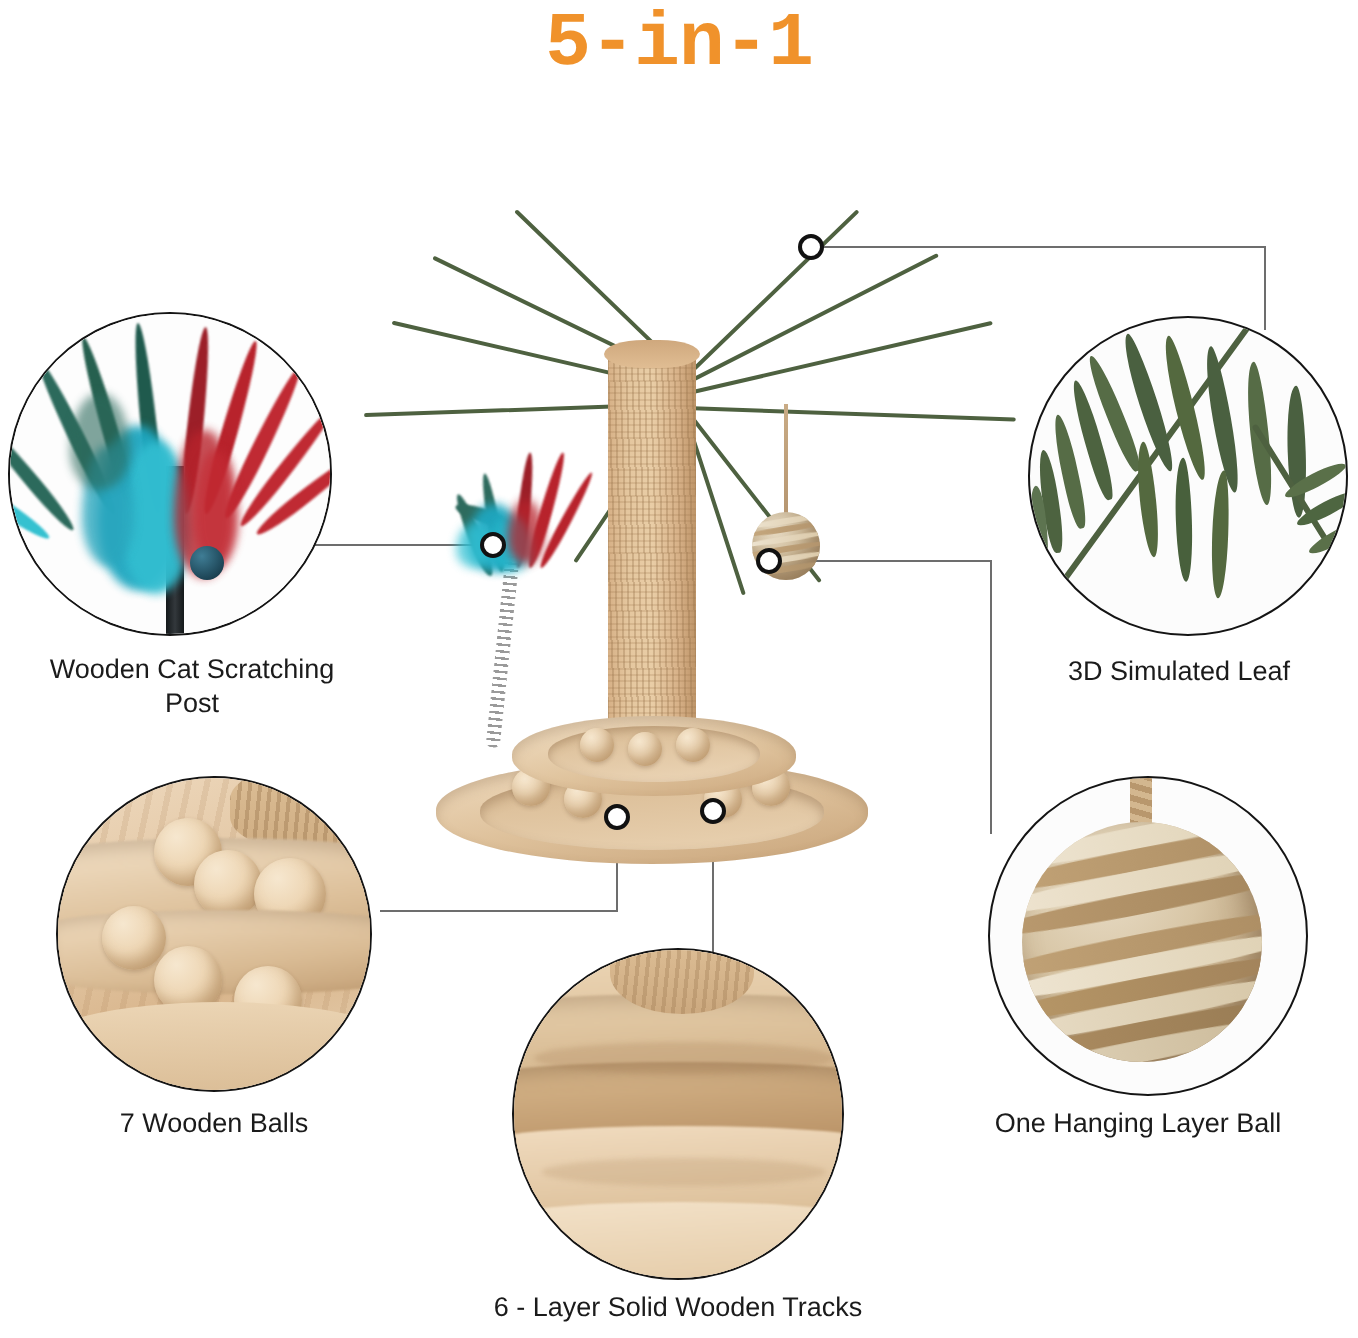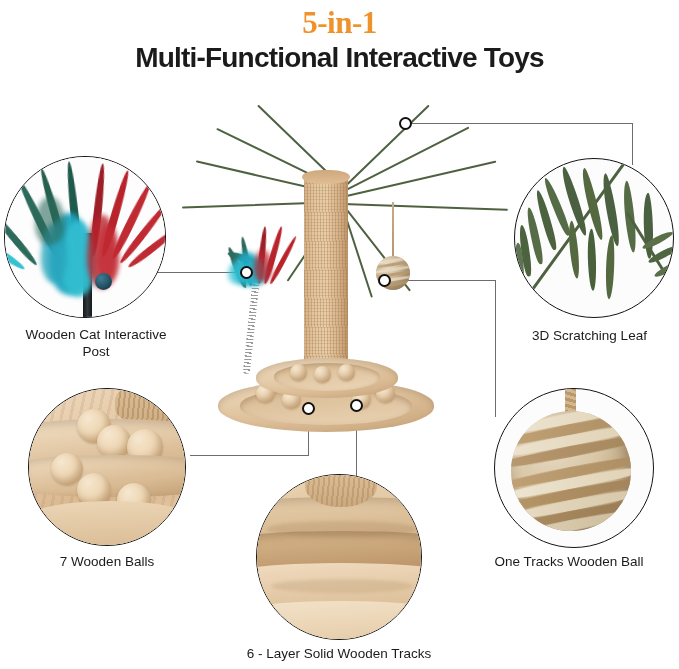--- a/index.html
+++ b/index.html
@@ -7,22 +7,22 @@
     width: 679px; height: 669px;
     background: #ffffff;
     font-family: "Liberation Sans", sans-serif;
     overflow: hidden;
   }
   #stage { position: relative; width: 679px; height: 669px; background:#fff; }
 
   
   .title-block { position:absolute; top:6px; left:0; width:679px; text-align:center; }
   .title-main {
-    font-size:31px; font-weight:bold; color:#F0922B; letter-spacing:-0.5px;
-    line-height:34px; font-family:Liberation Serif, serif;
+    font-size:38px; font-weight:bold; color:#F0922B; letter-spacing:-0.5px;
+    line-height:34px; font-family:Liberation Mono, monospace;
   }
   .title-sub {
     font-size:28px; font-weight:bold; color:#1b1b1b; letter-spacing:-0.8px;
     line-height:36px; font-family:"Liberation Sans", sans-serif;
   }
 
   
   .callout { position:absolute; }
   .circle {
     position:absolute; border-radius:50%; overflow:hidden;
@@ -114,21 +114,20 @@
   }
   .leafcluster { position:absolute; }
 </style>
 </head>
 <body>
 
 <div id="stage">
 
   <div class="title-block">
     <div class="title-main">5-in-1</div>
-    <div class="title-sub">Multi-Functional Interactive Toys</div>
   </div>
 
   <div class="line h" style="left:56px; top:272px; width:190px;"></div>
 
   <div class="line h" style="left:405px; top:123px; width:228px;"></div>
   <div class="line v" style="left:632px; top:123px; width:1px; height:42px;"></div>
 
   <div class="line h" style="left:384px; top:280px; width:112px;"></div>
   <div class="line v" style="left:495px; top:280px; height:137px;"></div>
 
@@ -254,21 +253,21 @@
       <div class="fluff" style="left:44px; top:56px; width:40px; height:82px; background:#1fa7c0; opacity:.95;"></div>
       <div class="fluff" style="left:56px; top:64px; width:34px; height:76px; background:#32bdd0; opacity:.95;"></div>
       <div class="fluff" style="left:36px; top:66px; width:26px; height:60px; background:#2aa6bd; opacity:.8;"></div>
       <div class="fluff" style="left:82px; top:58px; width:30px; height:74px; background:#b8232c; opacity:.8;"></div>
       <div class="fluff" style="left:92px; top:68px; width:22px; height:58px; background:#c42b34; opacity:.7;"></div>
       <div class="fluff" style="left:30px; top:40px; width:30px; height:48px; background:#2c6a5c; opacity:.6;"></div>
 
       <div style="position:absolute; left:90px; top:116px; width:17px; height:17px; border-radius:50%;
                   background:radial-gradient(circle at 35% 30%, #3f7d95, #1d4556 70%, #122b38);"></div>
     </div>
-    <div class="caption" style="left:0; top:326px; width:192px;">Wooden Cat Interactive
+    <div class="caption" style="left:0; top:326px; width:192px;">Wooden Cat Scratching
 Post</div>
   </div>
   <div class="dot" style="left:240px; top:266px;"></div>
 
   <div class="callout">
     <div class="circle" style="left:514px; top:158px; width:160px; height:160px; background:#fcfcfc;">
 
       <div style="position:absolute; left:8px; top:142px; width:176px; height:3px;
                   background:#4e6140; transform:rotate(-54deg); transform-origin:0 50%; border-radius:2px;"></div>
 
@@ -294,21 +293,21 @@
       <div style="position:absolute; left:112px; top:52px; width:90px; height:3px;
                   background:#4e6140; transform:rotate(58deg); transform-origin:0 50%; border-radius:2px;"></div>
       <div style="position:absolute; inset:0;">
         <div class="pinna" style="left:126px; top:52px; width:7px; height:34px; background:#5a7049; transform:rotate(62deg);"></div>
         <div class="pinna" style="left:132px; top:66px; width:7px; height:34px; background:#4e6641; transform:rotate(62deg);"></div>
         <div class="pinna" style="left:138px; top:80px; width:7px; height:34px; background:#5a7049; transform:rotate(62deg);"></div>
         <div class="pinna" style="left:142px; top:96px; width:7px; height:32px; background:#4e6641; transform:rotate(62deg);"></div>
         <div class="pinna" style="left:146px; top:110px; width:7px; height:30px; background:#5a7049; transform:rotate(62deg);"></div>
       </div>
     </div>
-    <div class="caption" style="left:500px; top:327px; width:179px;">3D  Scratching Leaf</div>
+    <div class="caption" style="left:500px; top:327px; width:179px;">3D  Simulated Leaf</div>
   </div>
   <div class="dot" style="left:399px; top:117px;"></div>
 
   <div class="callout">
     <div class="circle" style="left:28px; top:388px; width:158px; height:158px;">
       <div class="woodbase"></div>
 
       <div style="position:absolute; left:86px; top:-6px; width:70px; height:42px; border-radius:50%/40%;
                   background:repeating-linear-gradient(96deg, rgba(150,114,74,.38) 0 2px, rgba(255,255,255,0) 2px 5px),
                              linear-gradient(180deg,#ddbf97,#cfad82);"></div>
@@ -380,17 +379,17 @@
         <div class="ropeband" style="top:29%; background:linear-gradient(90deg,#bb9b70,#a3855c); transform:rotate(-11deg);"></div>
         <div class="ropeband" style="top:38%; background:linear-gradient(90deg,#efe5d2,#dacba d); transform:rotate(-11deg);"></div>
         <div class="ropeband" style="top:47%; background:linear-gradient(90deg,#c3a478,#ab8c62); transform:rotate(-11deg);"></div>
         <div class="ropeband" style="top:56%; background:linear-gradient(90deg,#f0e7d5,#ded0b2); transform:rotate(-11deg);"></div>
         <div class="ropeband" style="top:65%; background:linear-gradient(90deg,#b99968,#a0815a); transform:rotate(-11deg);"></div>
         <div class="ropeband" style="top:74%; background:linear-gradient(90deg,#eadfc9,#d5c5a5); transform:rotate(-11deg);"></div>
         <div class="ropeband" style="top:83%; background:linear-gradient(90deg,#b08f63,#967a53); transform:rotate(-11deg);"></div>
         <div class="ropeband" style="top:91%; background:linear-gradient(90deg,#e3d7bf,#c9b795); transform:rotate(-11deg);"></div>
       </div>
     </div>
-    <div class="caption" style="left:459px; top:553px; width:220px;">One Tracks Wooden Ball</div>
+    <div class="caption" style="left:459px; top:553px; width:220px;">One Hanging Layer Ball</div>
   </div>
   <div class="dot" style="left:378px; top:274px;"></div>
 
 </div>
 
 </body></html>

